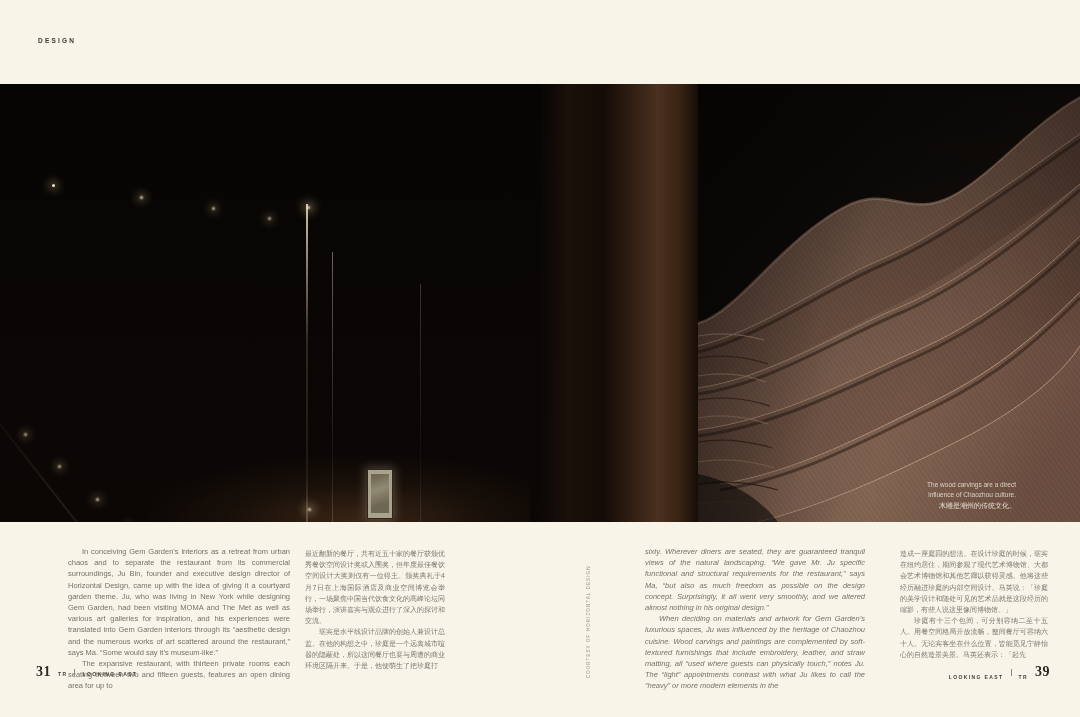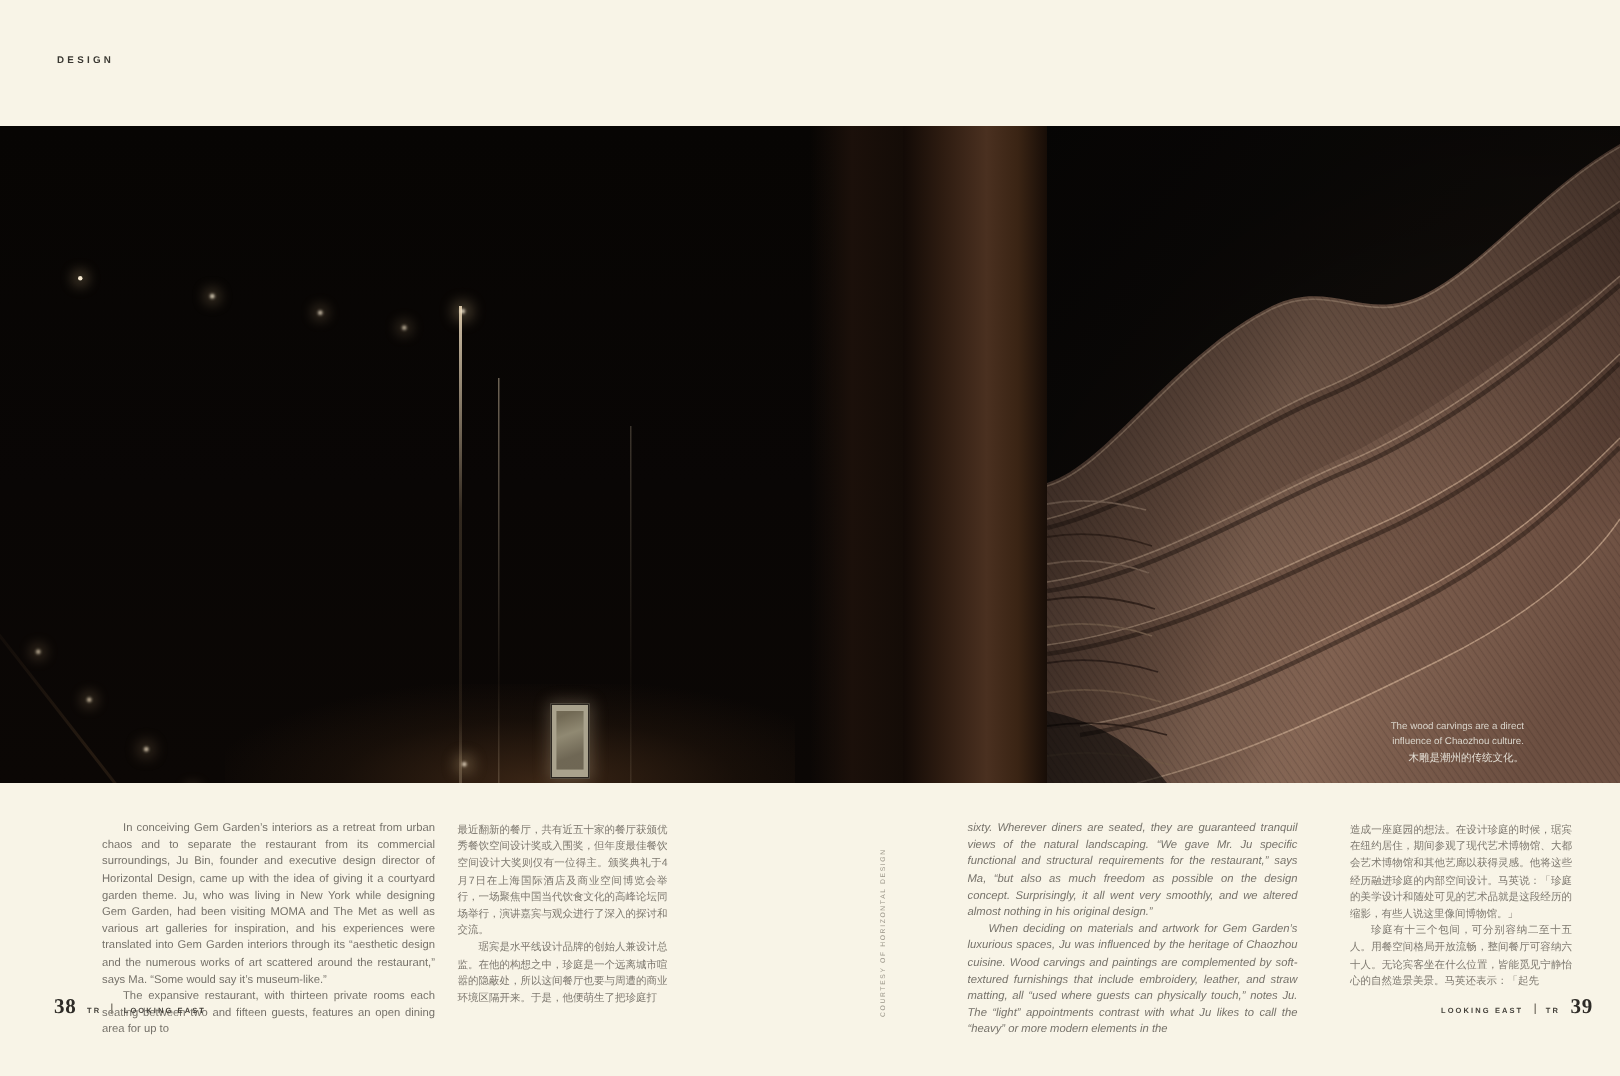--- a/index.html
+++ b/index.html
@@ -123,21 +123,21 @@
 
   .credit-vertical{
     left:586px;top:582px;height:96px;width:9px;
     writing-mode:vertical-rl;transform:rotate(180deg);
     font-size:4.5px;letter-spacing:1.1px;color:#9b968a;white-space:nowrap;
   }
 
   
   .footer{display:flex;align-items:baseline;gap:7px;top:664px;}
   .footer-left{left:36px;}
-  .footer-right{right:18px;}
+  .footer-right{right:30px;align-items:flex-end;}
   .page-num{
     font-family:"Liberation Serif","DejaVu Serif",serif;
     font-size:14px;color:#2e2b27;font-weight:600;letter-spacing:.5px;
   }
   .footer .small{font-size:5px;letter-spacing:1.4px;color:#45423c;font-weight:bold;}
   .footer .divider{width:1px;height:7px;background:#8d887c;align-self:center;}
 </style>
 </head>
 <body>
 
@@ -252,21 +252,21 @@
 </div>
 
 <div class="abs col col-zh col4">
   <p>造成一座庭园的想法。在设计珍庭的时候，琚宾在纽约居住，期间参观了现代艺术博物馆、大都会艺术博物馆和其他艺廊以获得灵感。他将这些经历融进珍庭的内部空间设计。马英说：「珍庭的美学设计和随处可见的艺术品就是这段经历的缩影，有些人说这里像间博物馆。」</p>
   <p class="indent">珍庭有十三个包间，可分别容纳二至十五人。用餐空间格局开放流畅，整间餐厅可容纳六十人。无论宾客坐在什么位置，皆能觅见宁静怡心的自然造景美景。马英还表示：「起先</p>
 </div>
 
 <div class="abs credit-vertical">COURTESY OF HORIZONTAL DESIGN</div>
 
 <div class="abs footer footer-left">
-  <span class="page-num">38</span>
+  <span class="page-num">31</span>
   <span class="small">TR</span>
   <span class="divider"></span>
   <span class="small">LOOKING EAST</span>
 </div>
 
 <div class="abs footer footer-right">
   <span class="small">LOOKING EAST</span>
   <span class="divider"></span>
   <span class="small">TR</span>
   <span class="page-num">39</span>

